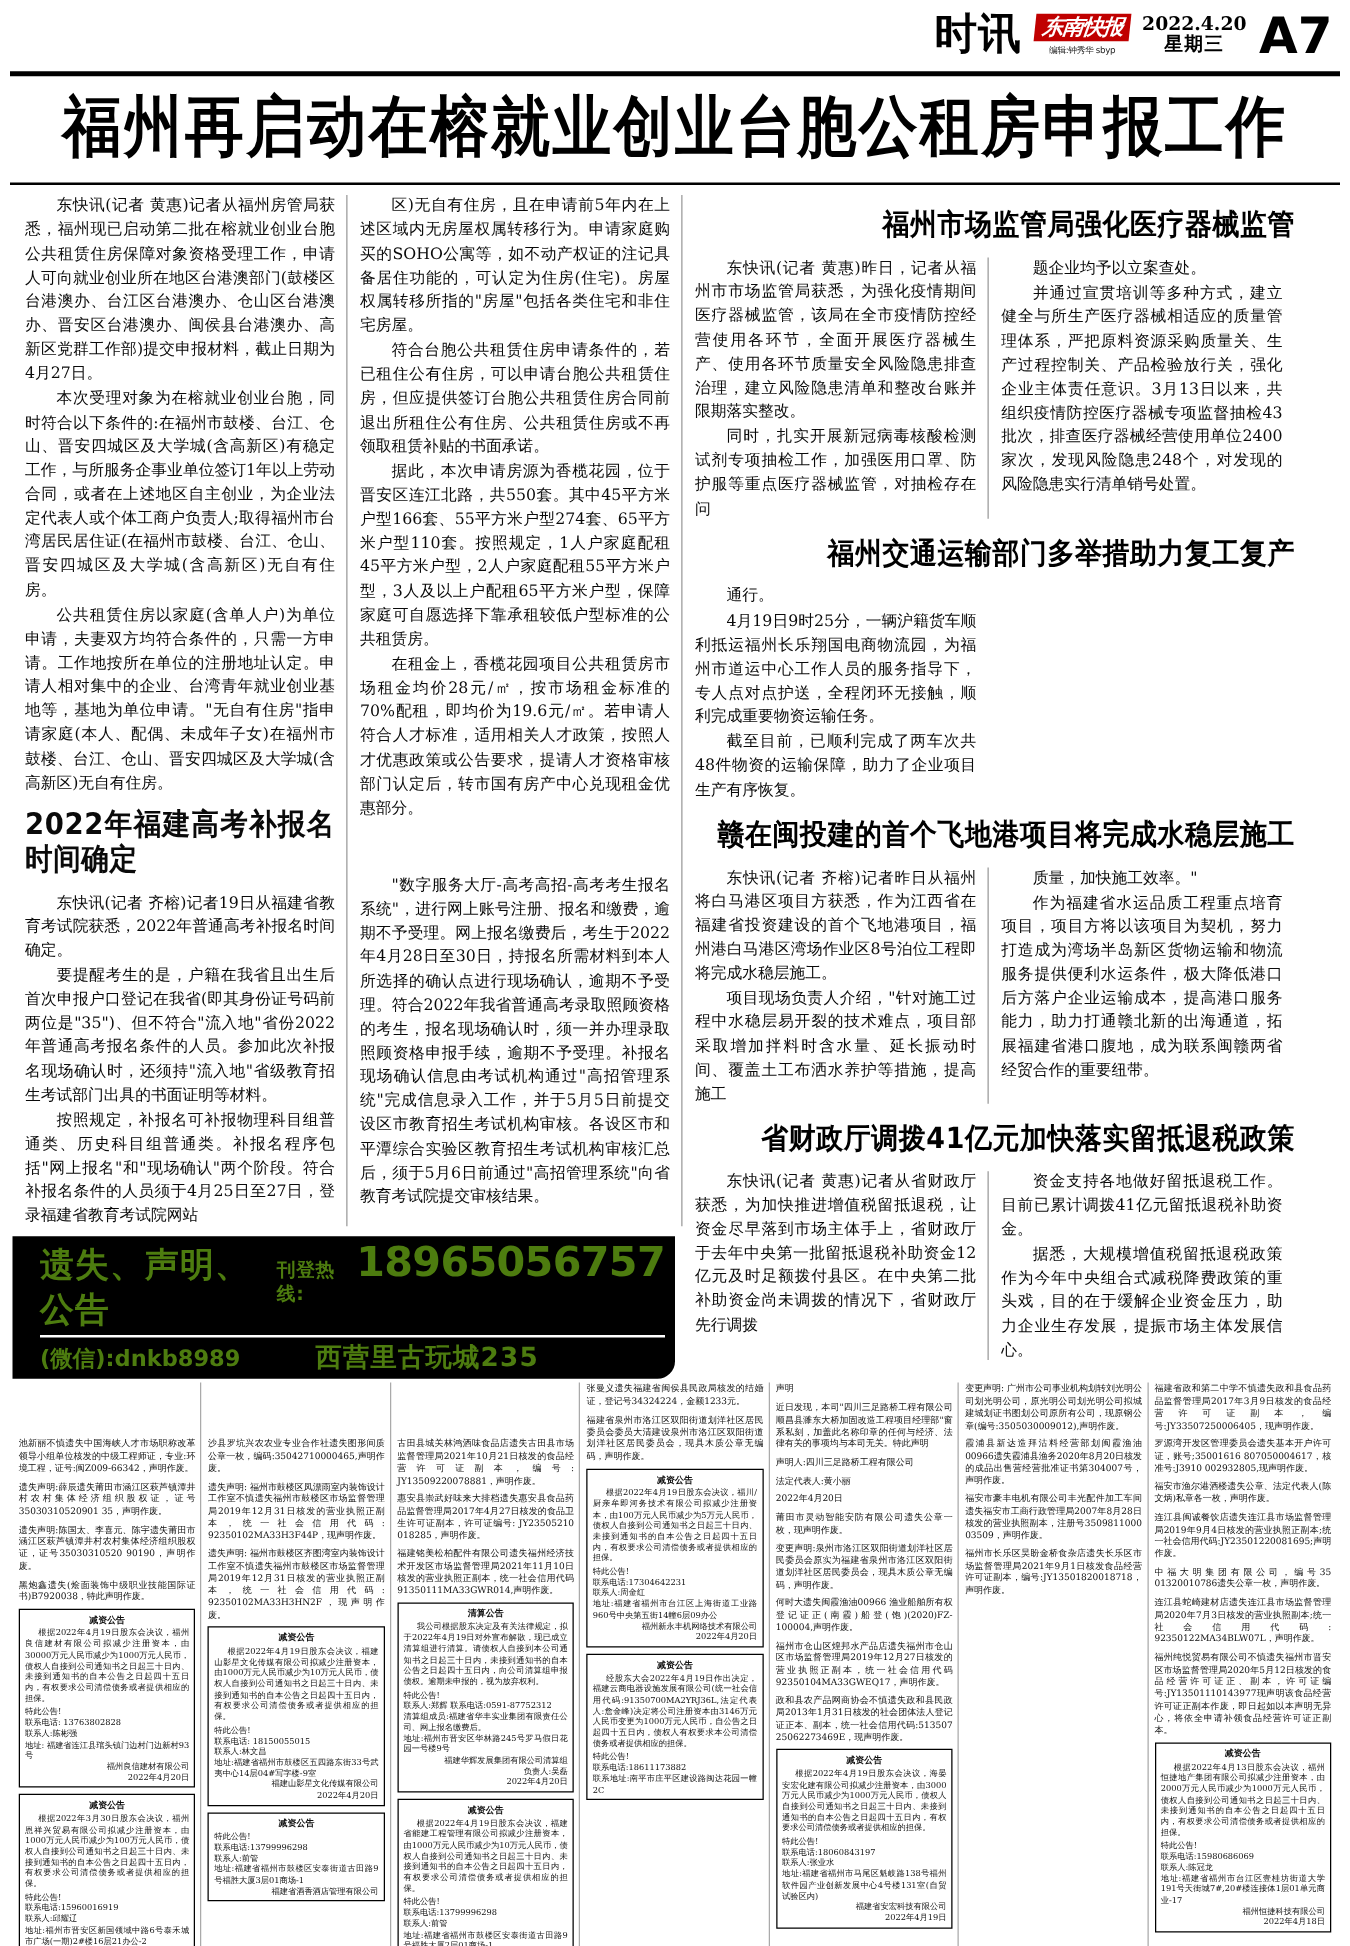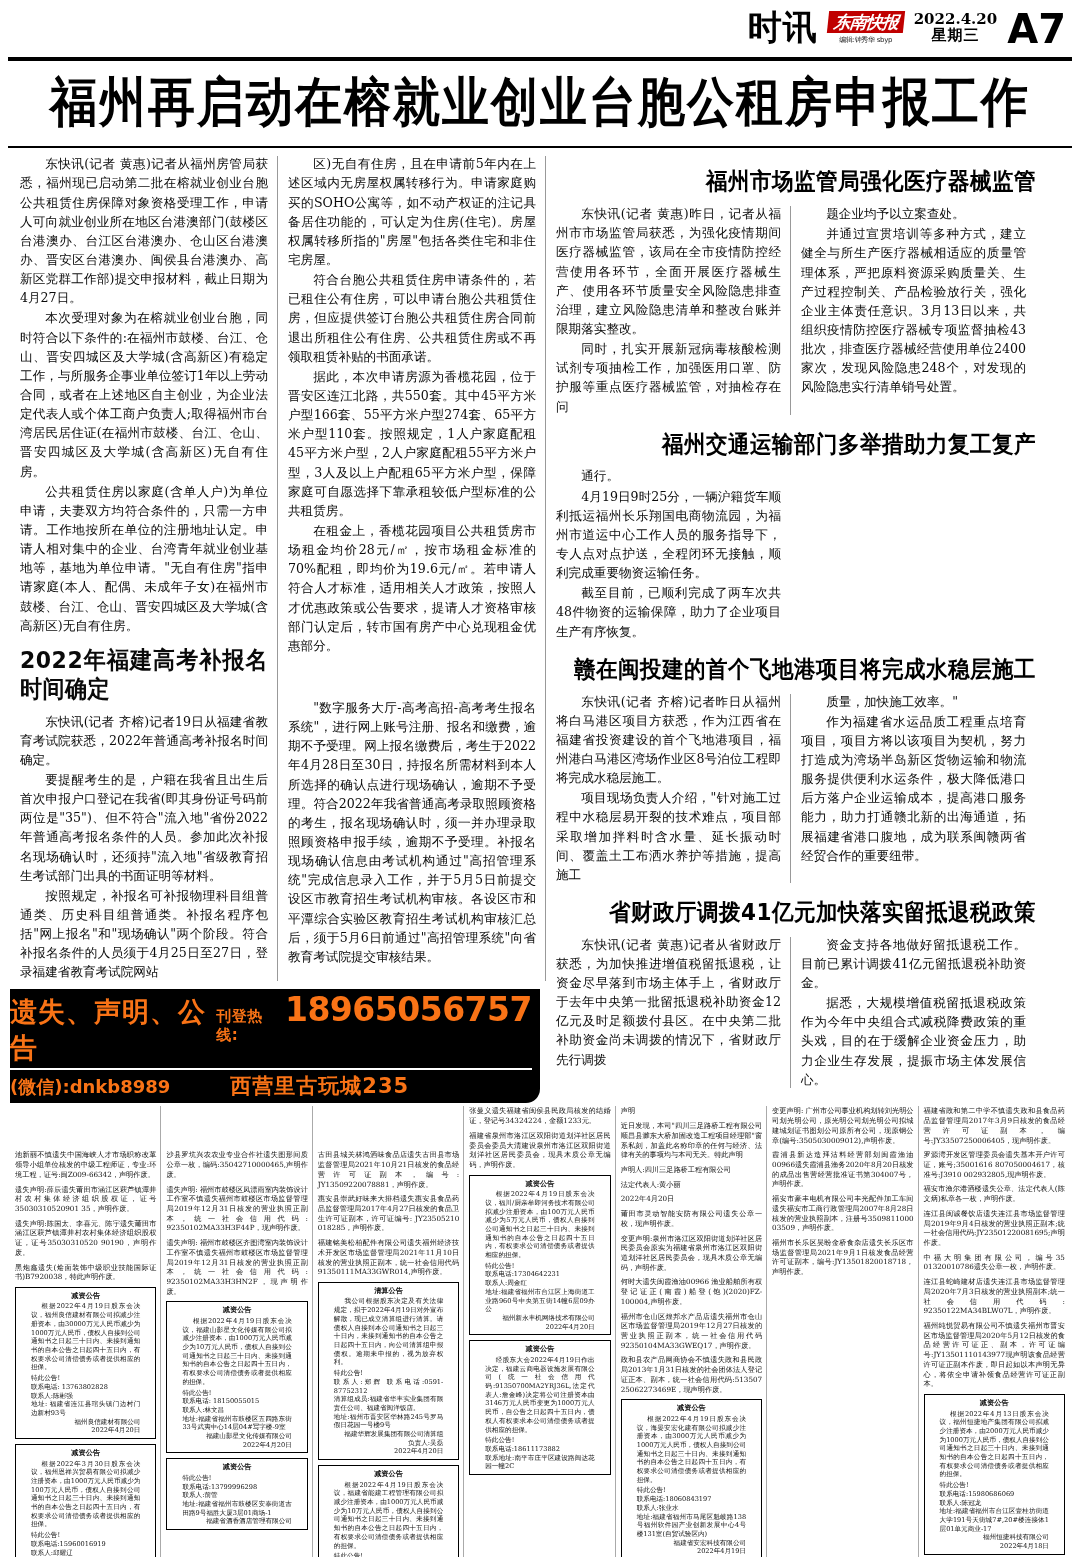--- a/index.html
+++ b/index.html
@@ -66,22 +66,22 @@
     font-weight:bold; font-size:22px; letter-spacing:0.5px;
     margin:14px 0 10px 0; line-height:1.2; transform:scaleY(1.08);
     transform-origin:left center;
   }
   .sub-hl.right-hl { font-size:21.5px; text-align:right; }
 
   
   .classified-wrap { padding:0 10px; margin-top:6px; }
   .cls-banner-row { display:flex; align-items:stretch; }
   .cls-banner {
-    background:#000; color:#f97316; width:530px;
-    border-radius:0 0 14px 0; padding:4px 8px 3px 0;
+    background:#000; color:#4d7c0f; width:530px;
+    border-radius:0 0 14px 0; padding:4px 8px 3px 22px;
   }
   .cls-line1 { display:flex; align-items:baseline; gap:8px; }
   .cls-title {
     font-family:"DejaVu Sans","Liberation Sans",sans-serif;
     font-size:27px; font-weight:bold; letter-spacing:1px;
   }
   .cls-hotline-lbl { font-size:15px; font-weight:bold; letter-spacing:0.5px;}
   .cls-phone {
     font-family:"DejaVu Sans","Liberation Sans",sans-serif;
     font-size:33px; font-weight:bold; letter-spacing:-0.5px; line-height:1;
@@ -105,21 +105,21 @@
     width:1px; background:#aaa;
   }
   .cls-col:last-child::after{ display:none; }
   .cls-item { margin:0 0 5px 0; }
 
   
   .cls-spacer { height:44px; }
 
   
   .notice-box {
-    border:1px solid #000; padding:3px 15px; margin:3px 0 5px 0;
+    border:1px solid #000; padding:3px 4px; margin:3px 0 5px 0;
     font-size:6.6px; line-height:1.32; background:#fff;
   }
   .notice-title { text-align:center; font-weight:bold; font-size:7.2px; margin-bottom:2px; }
   .notice-body { text-indent:1.6em; margin:0 0 2px 0; text-align:justify; }
   .notice-line { margin:0; }
   .notice-sign { text-align:right; margin:0; }
 </style>
 </head>
 <body>
 
@@ -285,21 +285,21 @@
       <div class="cls-col">
         <div class="cls-spacer"></div>
         <p class="cls-item">古田县城关林鸿酒味食品店遗失古田县市场监督管理局2021年10月21日核发的食品经营许可证副本，编号: JY13509220078881，声明作废。</p>
         <p class="cls-item">惠安县崇武好味来大排档遗失惠安县食品药品监督管理局2017年4月27日核发的食品卫生许可证副本，许可证编号: JY23505210 018285，声明作废。</p>
         <p class="cls-item">福建铭美松柏配件有限公司遗失福州经济技术开发区市场监督管理局2021年11月10日核发的营业执照正副本，统一社会信用代码91350111MA33GWR014,声明作废。</p>
         <div class="notice-box">
           <div class="notice-title">清算公告</div>
           <p class="notice-body">我公司根据股东决定及有关法律规定，拟于2022年4月19日对外宣布解散，现已成立清算组进行清算。请债权人自接到本公司通知书之日起三十日内，未接到通知书的自本公告之日起四十五日内，向公司清算组申报债权。逾期未申报的，视为放弃权利。</p>
           <p class="notice-line">特此公告!</p>
           <p class="notice-line">联系人:郑辉  联系电话:0591-87752312</p>
-          <p class="notice-line">清算组成员:福建省华丰实业集团有限责任公司、福建省闽洋饭店。</p>
+          <p class="notice-line">清算组成员:福建省华丰实业集团有限责任公司、网上报名缴费后。</p>
           <p class="notice-line">地址:福州市晋安区华林路245号罗马假日花园一号楼9号</p>
           <p class="notice-sign">福建华辉发展集团有限公司清算组</p>
           <p class="notice-sign">负责人:吴磊</p>
           <p class="notice-sign">2022年4月20日</p>
         </div>
         <div class="notice-box">
           <div class="notice-title">减资公告</div>
           <p class="notice-body">根据2022年4月19日股东会决议，福建省能建工程管理有限公司拟减少注册资本，由1000万元人民币减少为10万元人民币，债权人自接到公司通知书之日起三十日内、未接到通知书的自本公告之日起四十五日内，有权要求公司清偿债务或者提供相应的担保。</p>
           <p class="notice-line">特此公告!</p>
           <p class="notice-line">联系电话:13799996298</p>

